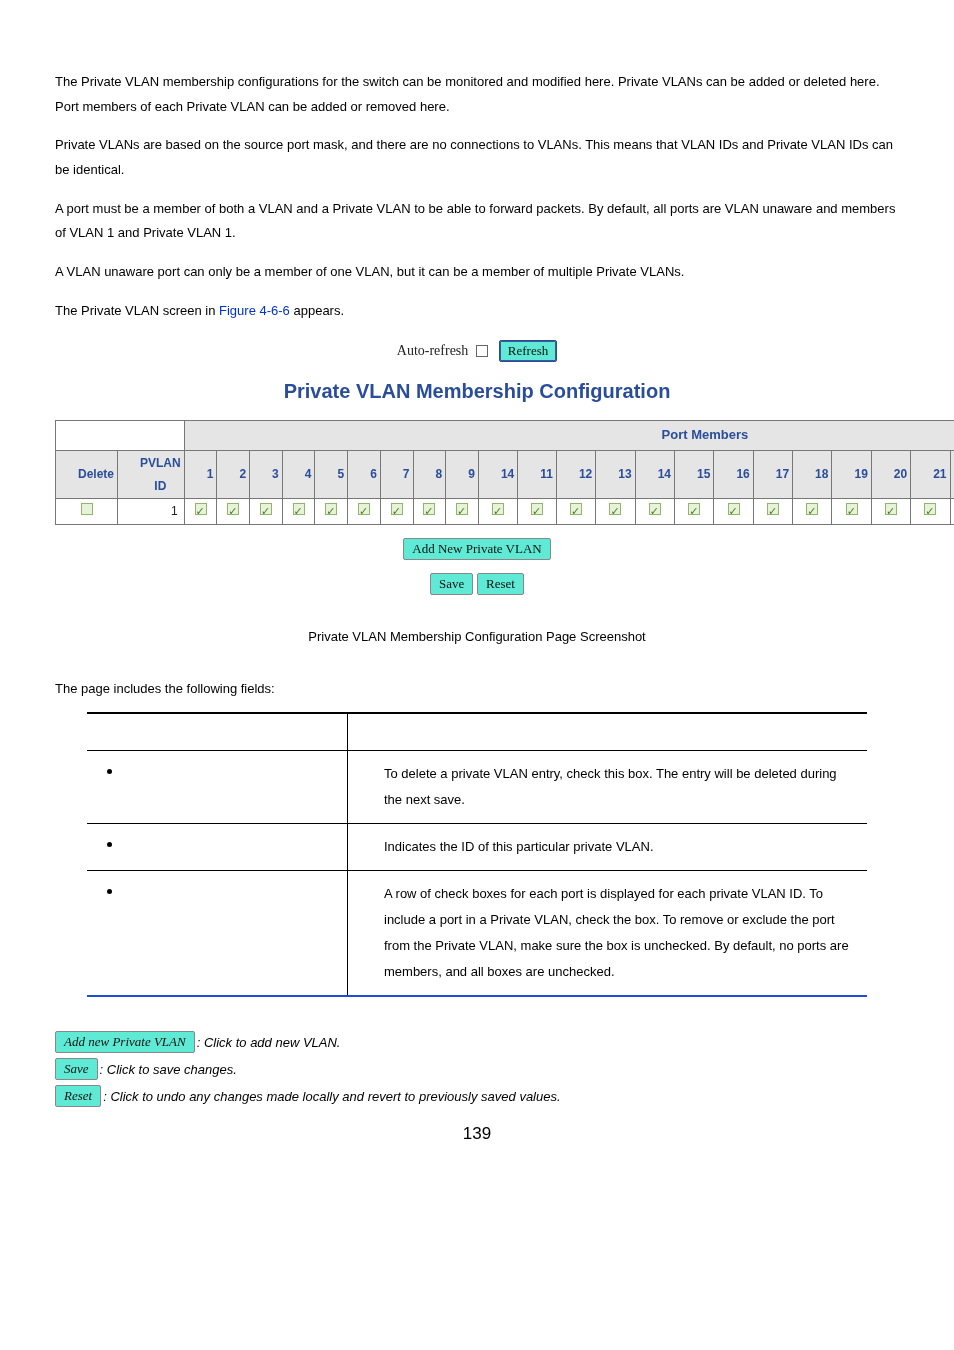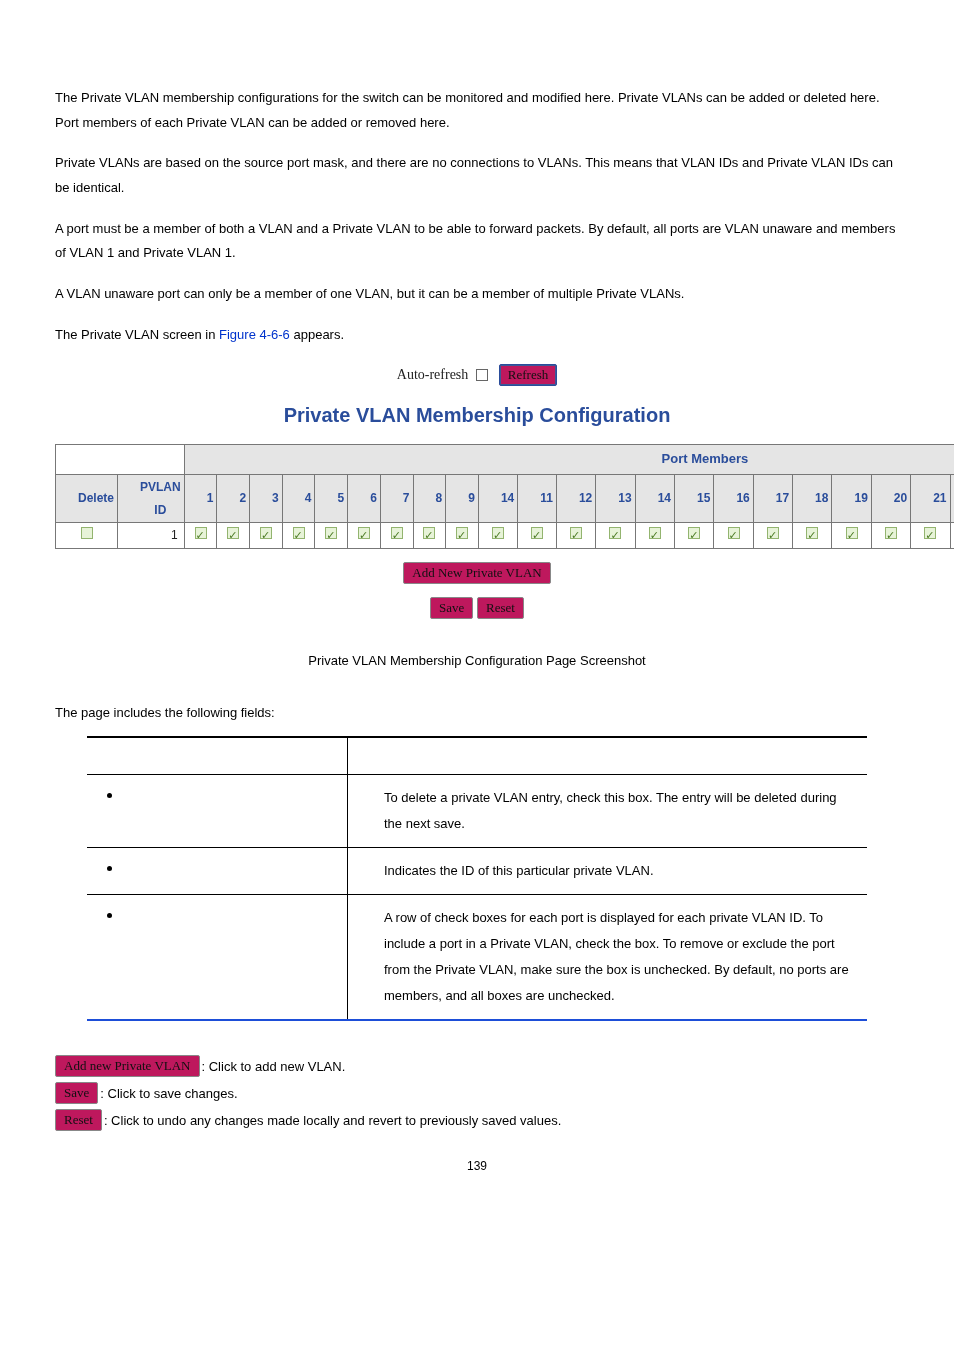--- a/index.html
+++ b/index.html
@@ -5,21 +5,21 @@
   body {
     font-family: Arial, Helvetica, sans-serif;
     font-size: 13px;
     color: #000;
     margin: 0;
     padding: 70px 55px 40px 55px;
     width: 954px;
     box-sizing: border-box;
     line-height: 1.9;
   }
-  p { margin: 16px 0 14px 0; }
+  p { margin: 0 0 14px 0; }
   a.figref { color: #0033cc; text-decoration: none; }
 
   .toolbelt {
     text-align: center;
     margin: 8px 0 6px 0;
   }
   .ar-label {
     font-family: "Times New Roman", serif;
     font-size: 14px;
     color: #222;
@@ -30,21 +30,21 @@
     width: 12px; height: 12px;
     border: 1px solid #666;
     background: #fff;
     vertical-align: -2px;
     box-sizing: border-box;
   }
   .btn {
     font-family: "Times New Roman", serif;
     font-size: 13px;
     color: #111;
-    background: #be185d;
+    background: #5eead4;
     border: 1px solid #888;
     border-radius: 2px;
     padding: 1px 8px;
     display: inline-block;
     line-height: 18px;
     cursor: pointer;
   }
   .btn-outlined {
     box-shadow: 0 0 0 1px #3b5998 inset, 0 0 0 0 transparent;
     border: 1px solid #2a4d9b;
@@ -140,24 +140,24 @@
     display:inline-block;
     width:5px; height:5px;
     background:#000;
     border-radius:50%;
     position:absolute;
     left:20px;
     top:18px;
   }
 
   .legend { margin-top: 34px; }
-  .legend-row { margin-bottom: 4px; line-height: 1.6; }
+  .legend-row { margin-bottom: 4px; line-height: 1.6; font-style: italic; }
   .legend .btn { vertical-align: 1px; margin-right: 2px; }
 
-  .page-num { text-align:center; margin-top: 24px; font-size:12px; }
+  .page-num { text-align:center; margin-top: 11px; font-size:17px; }
 </style>
 </head>
 <body>
 
 <p>The Private VLAN membership configurations for the switch can be monitored and modified here. Private VLANs can be added or deleted here. Port members of each Private VLAN can be added or removed here.</p>
 <p>Private VLANs are based on the source port mask, and there are no connections to VLANs. This means that VLAN IDs and Private VLAN IDs can be identical.</p>
 <p>A port must be a member of both a VLAN and a Private VLAN to be able to forward packets. By default, all ports are VLAN unaware and members of VLAN 1 and Private VLAN 1.</p>
 <p>A VLAN unaware port can only be a member of one VLAN, but it can be a member of multiple Private VLANs.</p>
 <p>
   <span>The Private VLAN screen in </span><a href="#" class="figref">Figure 4-6-6</a><span> appears.</span>

